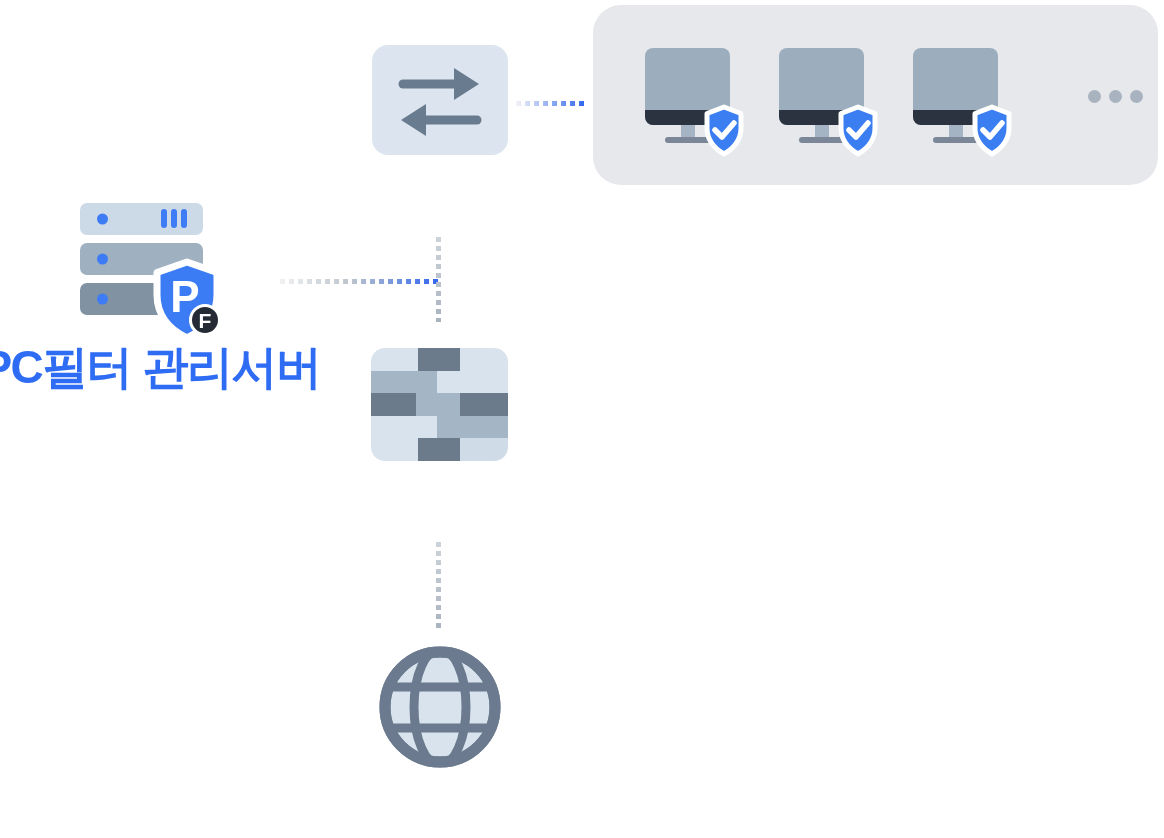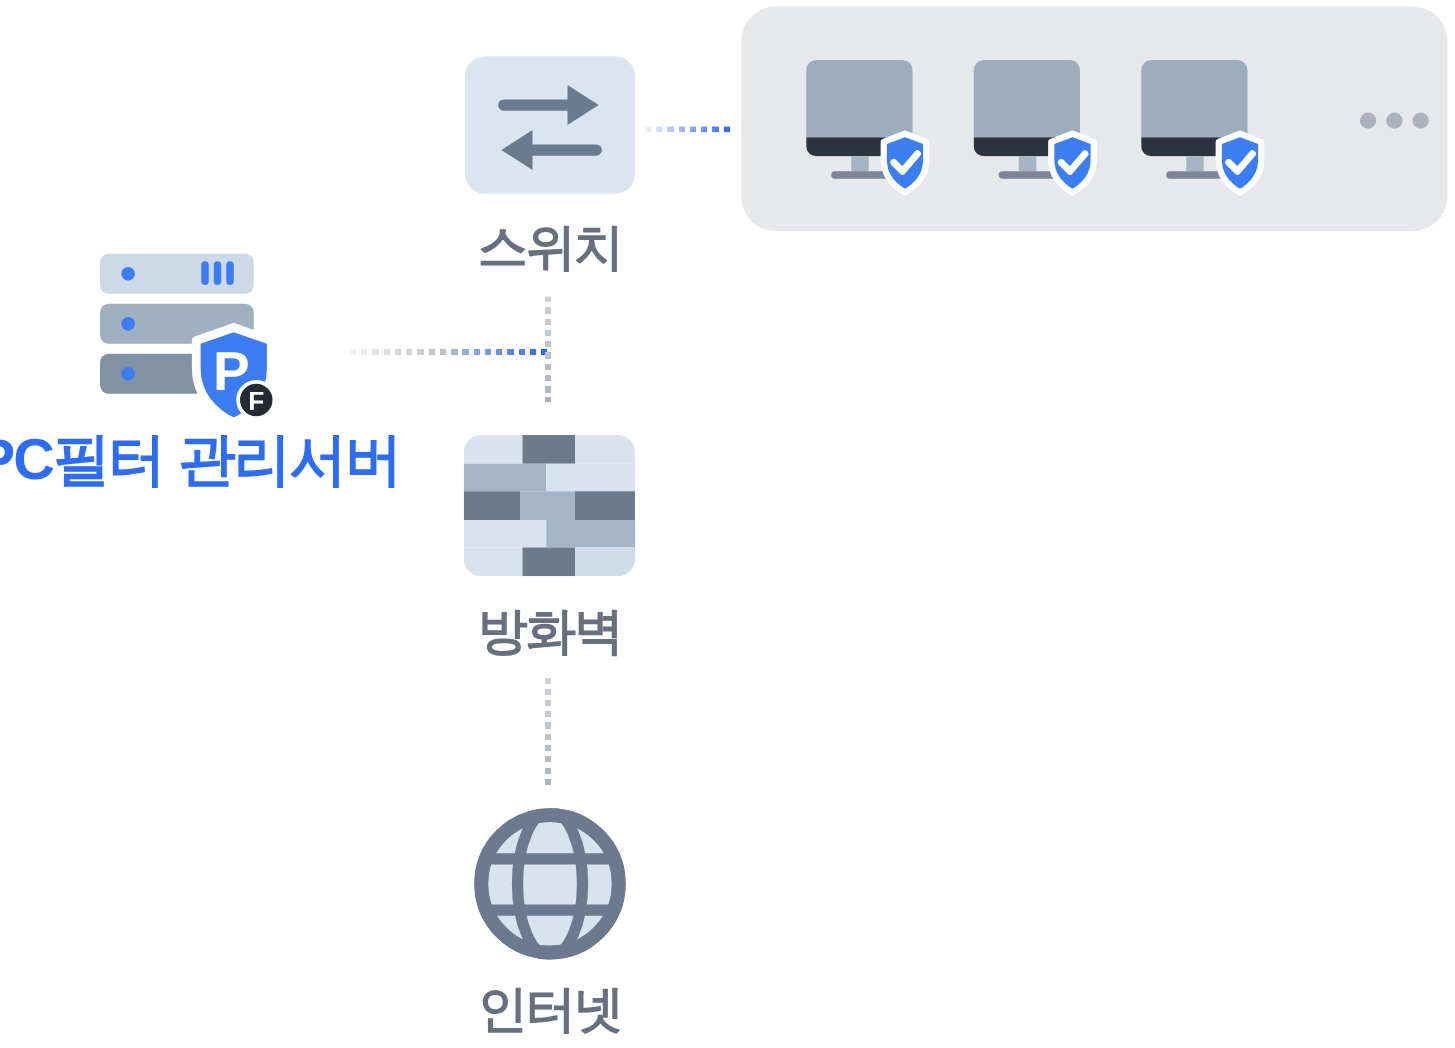--- a/index.html
+++ b/index.html
@@ -116,21 +116,20 @@
   <div class="node-label blue lbl-server">PC필터 관리서버</div>
 
   <div class="switch-icon">
     <svg viewBox="0 0 136 110" width="136" height="110">
       <line x1="31" y1="39" x2="85" y2="39" stroke="#697b8e" stroke-width="9" stroke-linecap="round"></line>
       <path d="M82 23 L107 39 L82 55 Z" fill="#697b8e"></path>
       <line x1="51" y1="75" x2="105" y2="75" stroke="#697b8e" stroke-width="9" stroke-linecap="round"></line>
       <path d="M54 59 L29 75 L54 91 Z" fill="#697b8e"></path>
     </svg>
   </div>
-  <div class="node-label lbl-switch">스위치</div>
 
   <div class="users-box">
     <div class="monitor m1">
       <div class="mon-screen">
           <div class="mon-dark"></div>
         </div>
       <div class="mon-neck"></div>
       <div class="mon-base"></div>
       <svg class="mon-shield" viewBox="0 0 42 53">
         <path d="M21 3 L38 9.5 V24 C38 37 30.5 44.5 21 50 C11.5 44.5 4 37 4 24 V9.5 Z" fill="#3b7ef2" stroke="#ffffff" stroke-width="5" stroke-linejoin="round"></path>
@@ -184,31 +183,29 @@
     <div class="fw-row">
         <i class="fw-light" style="width:48%"></i>
         <i class="fw-med" style="width:52%"></i>
       </div>
     <div class="fw-row">
         <i class="fw-light" style="width:34%"></i>
         <i class="fw-dark" style="width:31%"></i>
         <i class="fw-light2" style="width:35%"></i>
       </div>
   </div>
-  <div class="node-label lbl-firewall">방화벽</div>
 
   <svg class="globe-icon" viewBox="0 0 132 132">
     <defs>
         <clipPath id="globeClip">
           <circle cx="66" cy="66" r="55"></circle>
         </clipPath>
       </defs>
     <circle cx="66" cy="66" r="55" fill="#d9e3ee" stroke="#6b7a8e" stroke-width="11"></circle>
     <g clip-path="url(#globeClip)">
       <ellipse cx="66" cy="66" rx="26" ry="58" fill="none" stroke="#6b7a8e" stroke-width="9"></ellipse>
       <line x1="4" y1="46" x2="128" y2="46" stroke="#6b7a8e" stroke-width="9"></line>
       <line x1="4" y1="87" x2="128" y2="87" stroke="#6b7a8e" stroke-width="9"></line>
     </g>
     <circle cx="66" cy="66" r="55" fill="none" stroke="#6b7a8e" stroke-width="11"></circle>
   </svg>
-  <div class="node-label lbl-internet">인터넷</div>
 
 </div>
 
 </body></html>

